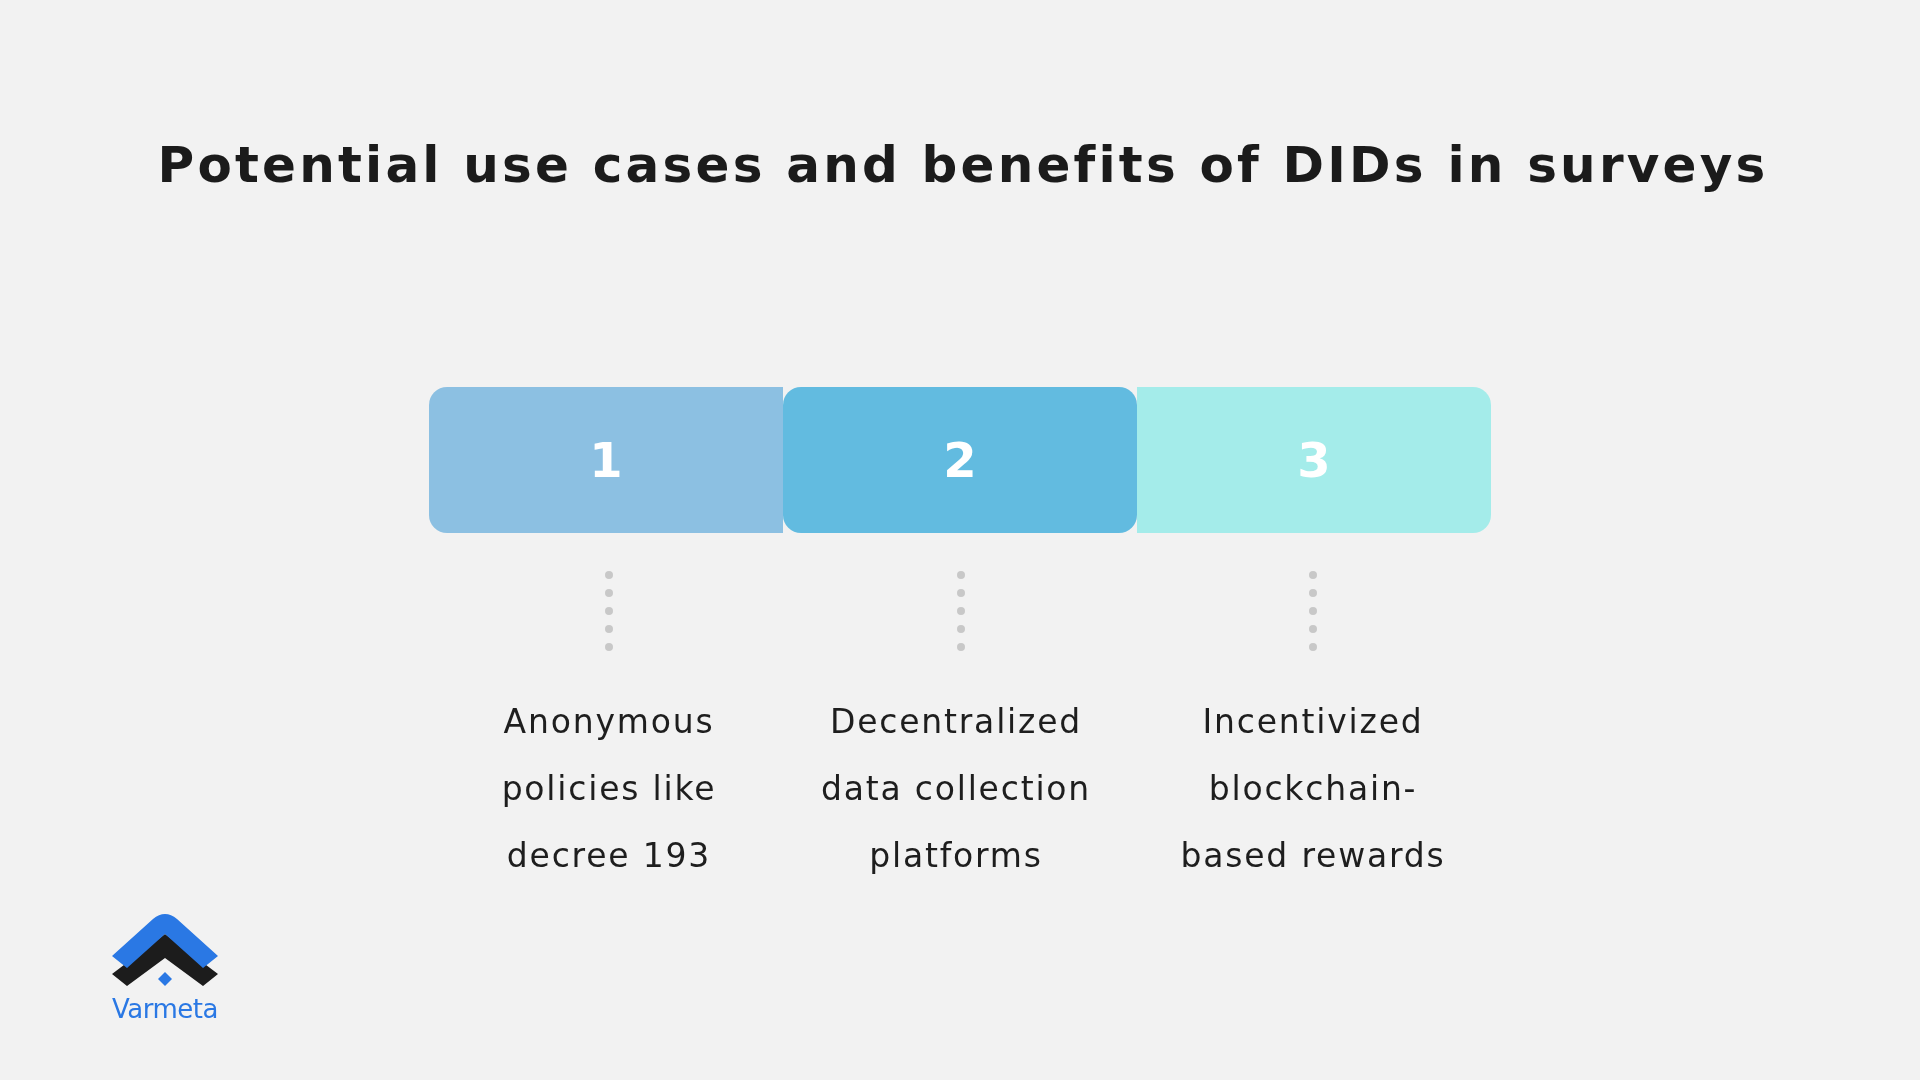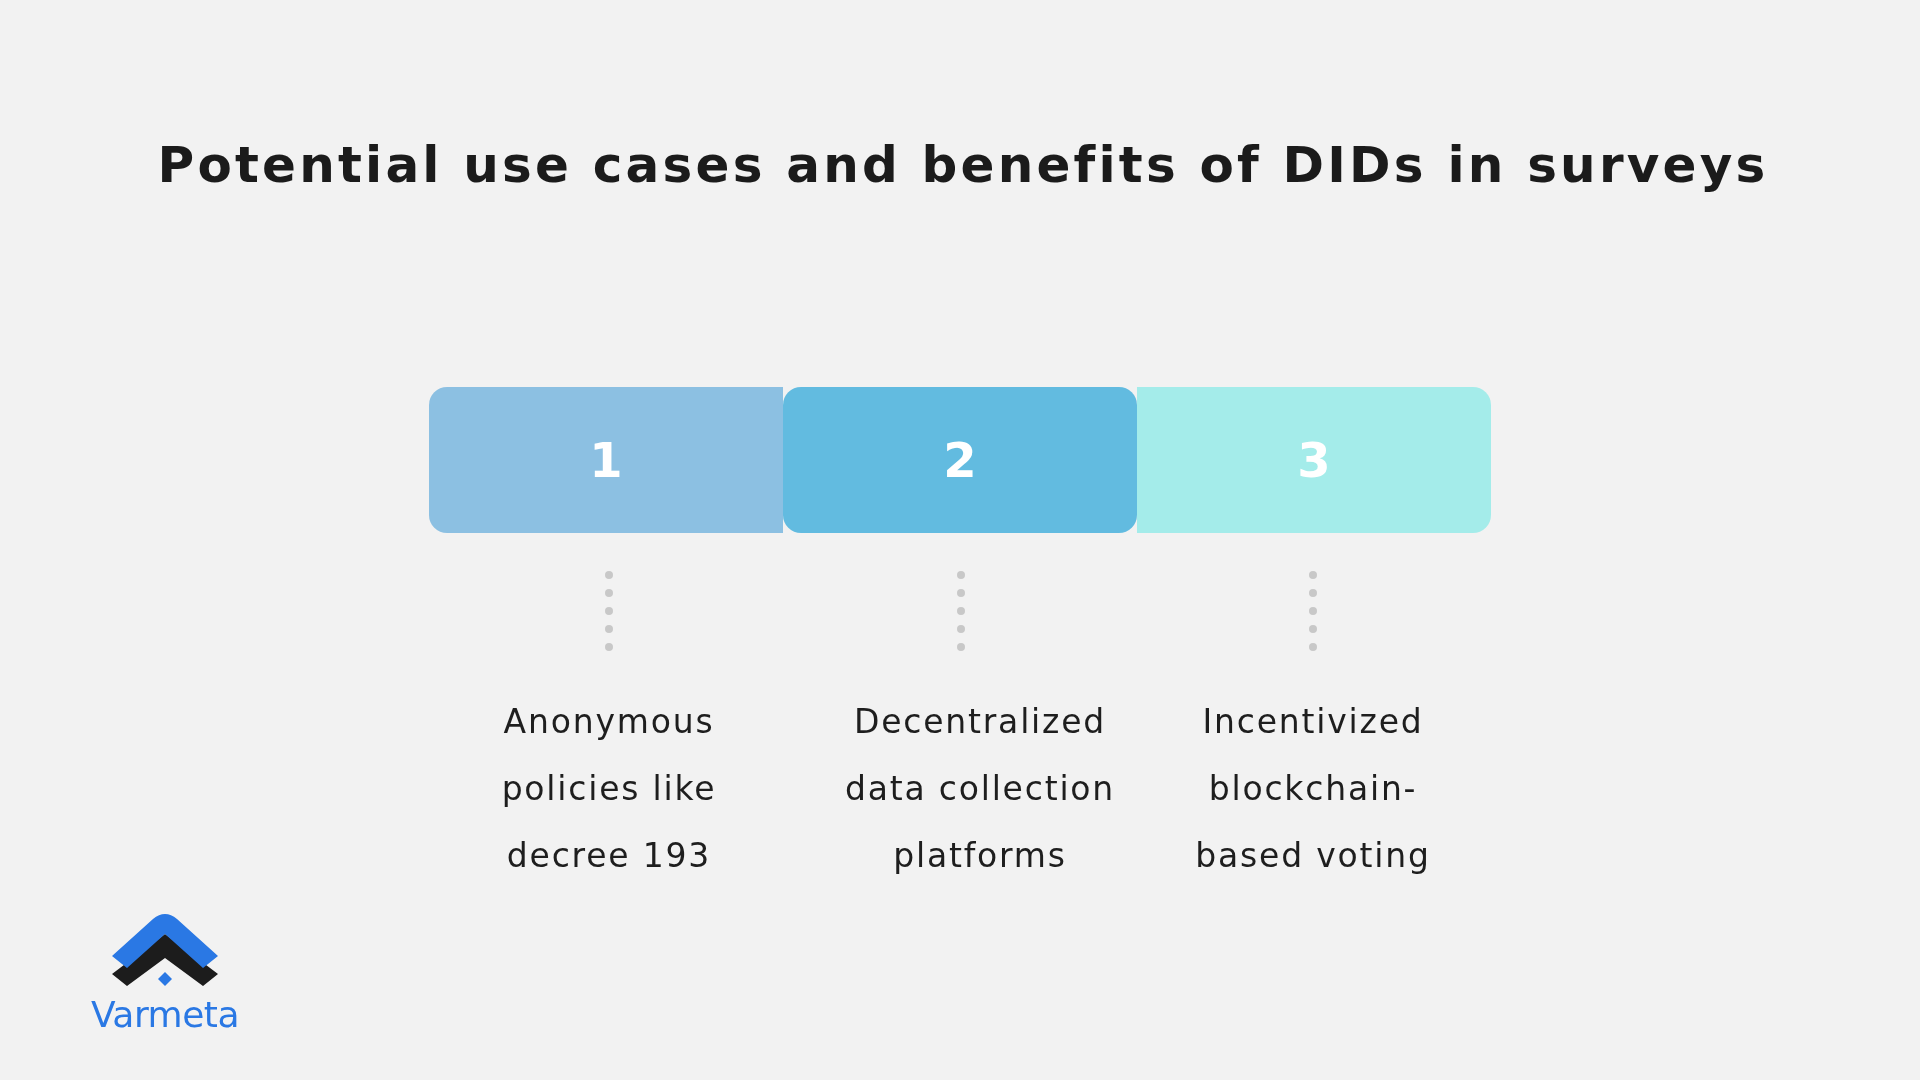--- a/index.html
+++ b/index.html
@@ -33,21 +33,21 @@
   .dot { width: 8px; height: 8px; border-radius: 50%; background: #c8c8c8; }
   .caption {
     position: absolute; top: 682px; width: 320px;
     text-align: center; font-family: "DejaVu Sans", sans-serif;
     font-size: 33px; line-height: 55px; letter-spacing: 1.8px; color: #1e1e1e;
   }
   .caption span { display: block; white-space: nowrap; margin-top: 12px; }
   .logo { position: absolute; left: 90px; top: 910px; width: 150px; height: 130px; }
   .logo-text {
     position: absolute; left: 0; top: 84px; width: 150px; text-align: center;
-    font-family: "DejaVu Sans", sans-serif; font-size: 36px; color: #2a78e4; letter-spacing: -0.5px;
+    font-family: "DejaVu Sans", sans-serif; font-size: 26px; color: #2a78e4; letter-spacing: -0.5px;
   }
 </style>
 </head>
 <body>
 
 <h1 class="title">Potential use cases and benefits of DIDs in surveys</h1>
 
 <div class="strip">
   <div class="box b1" style="background:#8cc0e2">
     <span>1</span>
@@ -80,29 +80,29 @@
   <div class="dot"></div>
   <div class="dot"></div>
   <div class="dot"></div>
 </div>
 
 <div class="caption" style="left:449px">
   <span>Anonymous</span>
   <span>policies like</span>
   <span>decree 193</span>
 </div>
-<div class="caption" style="left:820px">
+<div class="caption" style="left:796px">
   <span>Decentralized</span>
   <span>data collection</span>
   <span>platforms</span>
 </div>
 <div class="caption" style="left:1153px">
   <span>Incentivized</span>
   <span>blockchain-</span>
-  <span>based voting</span>
+  <span>based rewards</span>
 </div>
 
 <div class="logo">
   <svg width="150" height="84" viewBox="0 0 150 84" style="position:absolute;left:0;top:0">
 
     <polygon points="22,50 75,10 128,50 113,62 75,34 37,62" fill="#1c1c1c" transform="translate(0,14)"></polygon>
 
     <path d="M22,46 L63,9 Q75,-1 87,9 L128,46 L113,58 L75,24 L37,58 Z" fill="#2a78e4"></path>
 
     <polygon points="75,62 82,69 75,76 68,69" fill="#2a78e4"></polygon>

